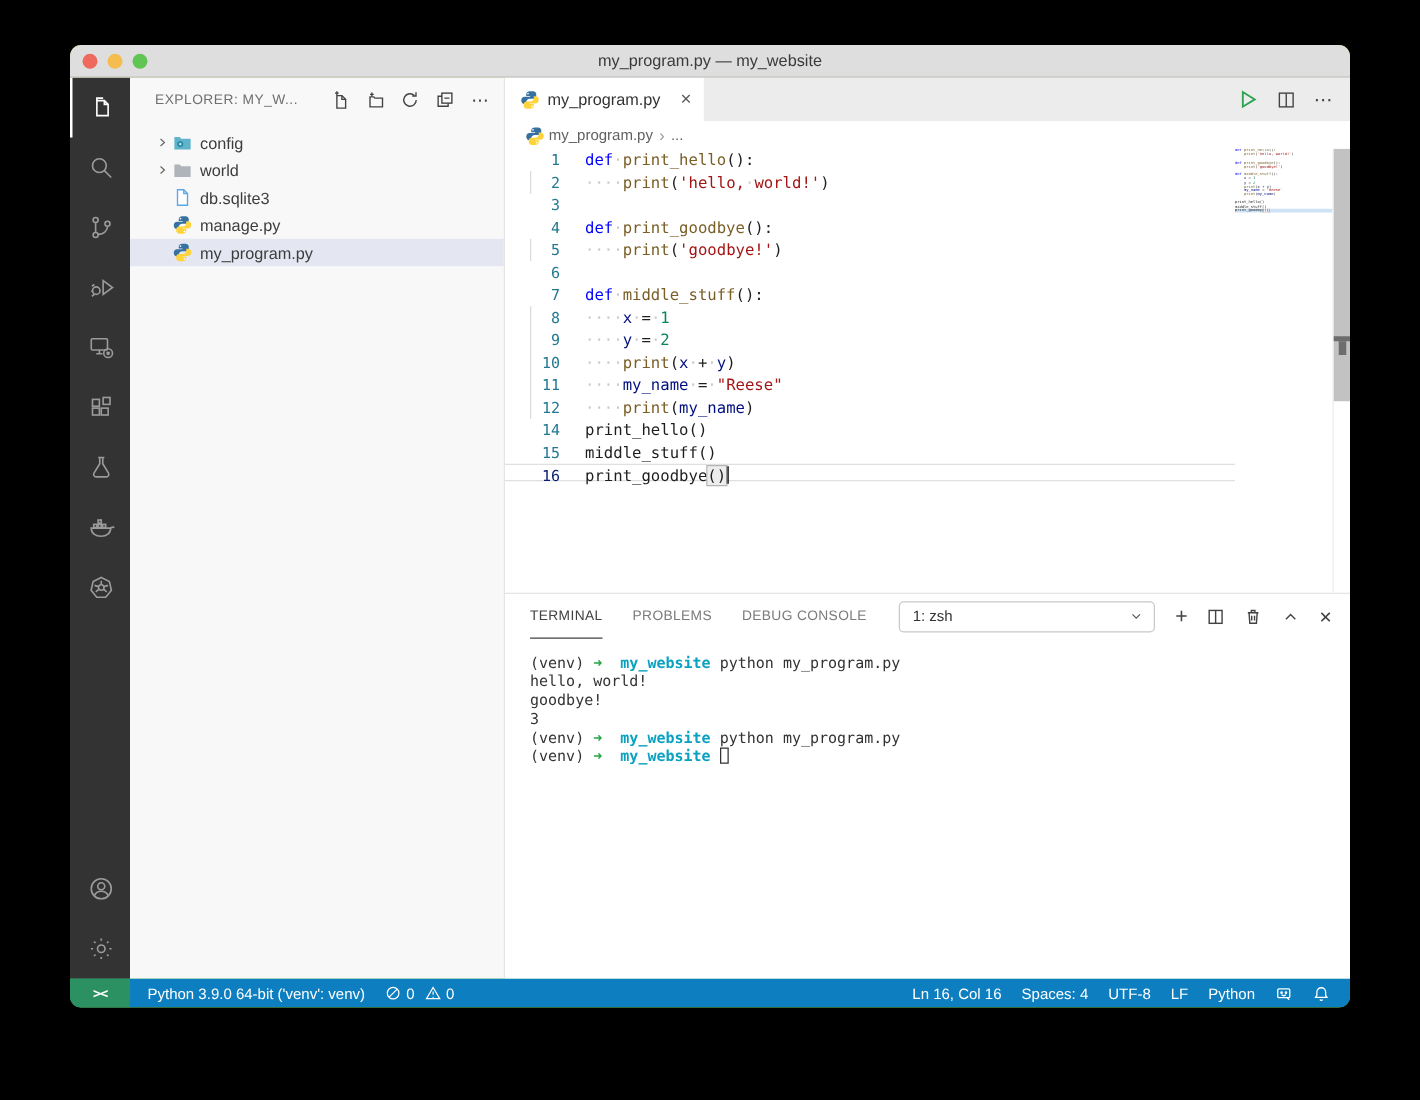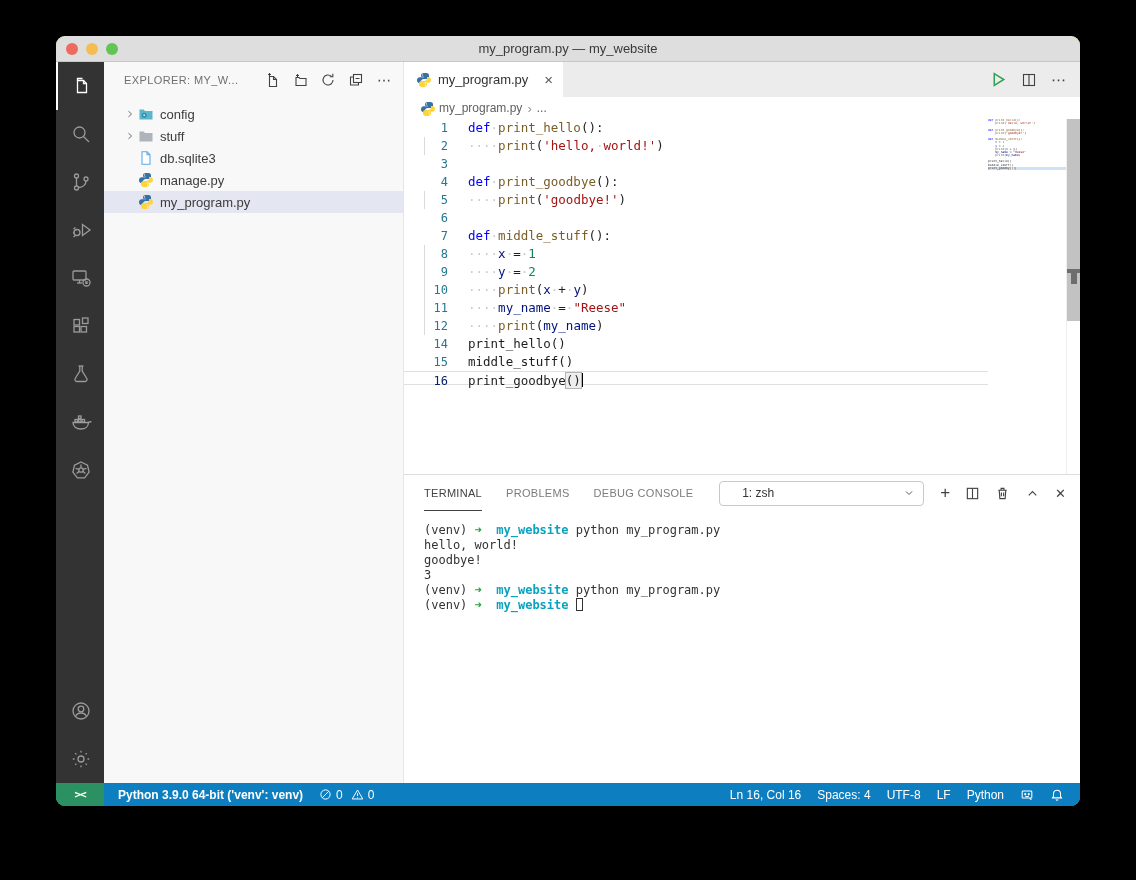--- a/index.html
+++ b/index.html
@@ -87,21 +87,21 @@
   .vmark { position:absolute; top:150px; left:0; width:14px; height:4px; background:#6d6d6d; }
   .vmark2 { position:absolute; top:154px; left:4px; width:6px; height:11px; background:#6d6d6d; }
 
   
   .panel { flex:0 0 309px; border-top:1px solid #ddd; display:flex; flex-direction:column; background:#fff; }
   .panel-header { height:36px; display:flex; align-items:center; padding:0 14px 0 20px; flex:0 0 auto; }
   .panel-tab { font-size:11px; letter-spacing:.3px; color:#7b7b7b; margin-right:24px; cursor:pointer;
                height:100%; display:flex; align-items:center; border-bottom:1px solid transparent; }
   .panel-tab.active { color:#424242; border-bottom-color:#424242; }
   .shell-select { margin-left:auto; width:205px; height:25px; border:1px solid #c8c8c8; border-radius:4px;
-                  background:#fff; display:flex; align-items:center; padding:0 8px 0 22px;
+                  background:#fff; display:flex; align-items:center; padding:0 8px 0 10px;
                   font-size:12px; color:#333; cursor:pointer; }
   .shell-select svg { margin-left:auto; }
   .panel-actions { display:flex; align-items:center; gap:15px; margin-left:16px; }
   .panel-actions .icon-btn { cursor:pointer; display:flex; align-items:center; color:#424242; }
   .panel-actions svg { width:15px; height:15px; stroke:#424242; fill:none; stroke-width:1.2; }
   .term-body { flex:1; padding:12px 0 0 20px; overflow:hidden; cursor:text; }
   .term-line { font-family:"DejaVu Sans Mono", monospace; font-size:12px; line-height:15px;
                color:#333; white-space:pre; }
   .tt-g { color:#27a544; } .tt-cy { color:#0aa2c0; font-weight:bold; }
   .t-cursor { display:inline-block; width:7px; height:13px; border:1px solid #333; vertical-align:-2px; }
@@ -271,21 +271,21 @@
             <span class="twistie">
               <svg width="10" height="10" viewBox="0 0 16 16">
                 <path d="M5.5 3.5l5 4.5-5 4.5" fill="none" stroke="#646465" stroke-width="1.5"></path>
               </svg>
             </span>
             <span class="tree-icon">
               <svg width="16" height="16" viewBox="0 0 16 16">
                 <path d="M1.5 3.5h4.2l1.3 1.4h7.5v8.6h-13z" fill="#aeb4ba"></path>
               </svg>
             </span>
-            <span>stuff</span>
+            <span>world</span>
           </div>
           <div class="tree-row">
             <span class="twistie"></span>
             <span class="tree-icon">
               <svg width="16" height="16" viewBox="0 0 16 16">
                 <path d="M4 1.8h5l3 3v9.4H4z" fill="#fff" stroke="#59a9e8" stroke-width="1.1"></path>
                 <path d="M9 1.8v3h3" fill="none" stroke="#59a9e8" stroke-width="1.1"></path>
               </svg>
             </span>
             <span>db.sqlite3</span>
@@ -442,21 +442,21 @@
             <div class="term-line"><span>(venv) </span><span class="tt-g">➜</span><span>  </span><span class="tt-cy">my_website</span><span> </span><span class="t-cursor"></span></div>
           </div>
       </div>
     </div>
   </div>
 
   <div class="statusbar">
     <div class="remote-ind">
       <span>&gt;&lt;</span>
     </div>
-    <div class="sb-item" style="padding-left:14px;font-weight:bold;">
+    <div class="sb-item" style="padding-left:14px;">
       <span>Python 3.9.0 64-bit ('venv': venv)</span>
     </div>
     <div class="sb-item">
       <svg width="13" height="13" viewBox="0 0 16 16">
           <circle cx="8" cy="8" r="5.7"></circle>
           <path d="M4 12L12 4"></path>
         </svg>
       <span>0</span>
       <svg width="13" height="13" viewBox="0 0 16 16" style="margin-left:4px;">
           <path d="M8 2.5L14.5 13.5H1.5z"></path>

